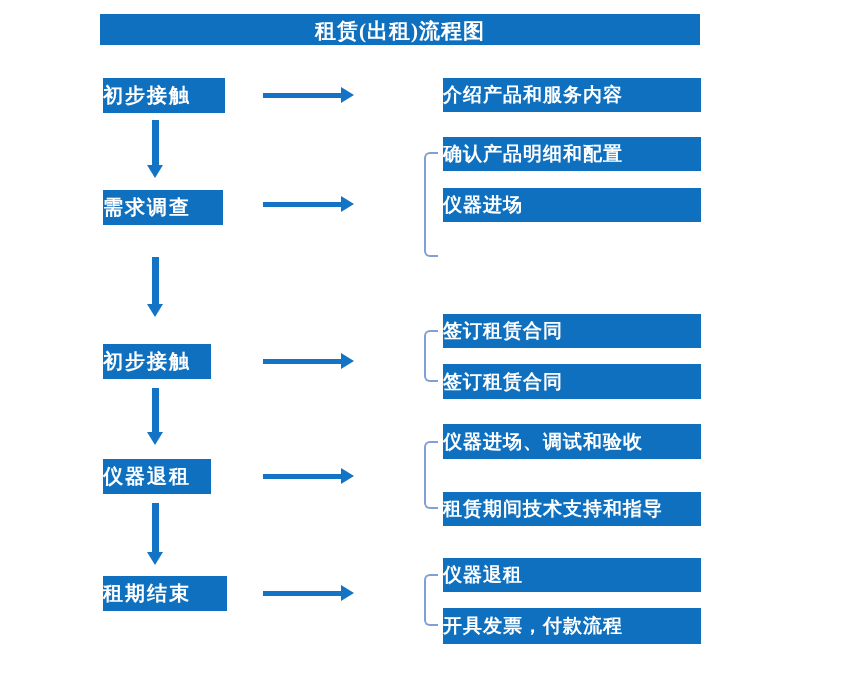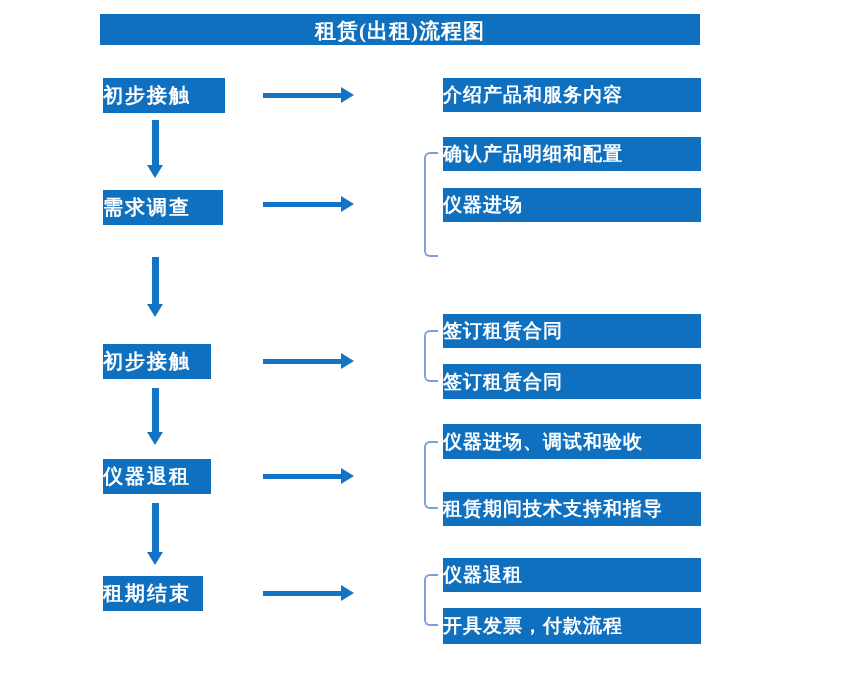--- a/index.html
+++ b/index.html
@@ -73,21 +73,21 @@
   </div>
   <div class="step-box" style="top:190px;width:120px">
     <span>需求调查</span>
   </div>
   <div class="step-box" style="top:344px;width:108px">
     <span>初步接触</span>
   </div>
   <div class="step-box" style="top:459px;width:108px">
     <span>仪器退租</span>
   </div>
-  <div class="step-box" style="top:576px;width:100px">
+  <div class="step-box" style="top:576px;width:124px">
     <span>租期结束</span>
   </div>
 
   <div class="v-arrow" style="top:120px;height:45px"></div>
   <div class="v-arrow" style="top:257px;height:47px"></div>
   <div class="v-arrow" style="top:388px;height:44px"></div>
   <div class="v-arrow" style="top:503px;height:49px"></div>
 
   <div class="h-arrow" style="top:93px"></div>
   <div class="h-arrow" style="top:202px"></div>

